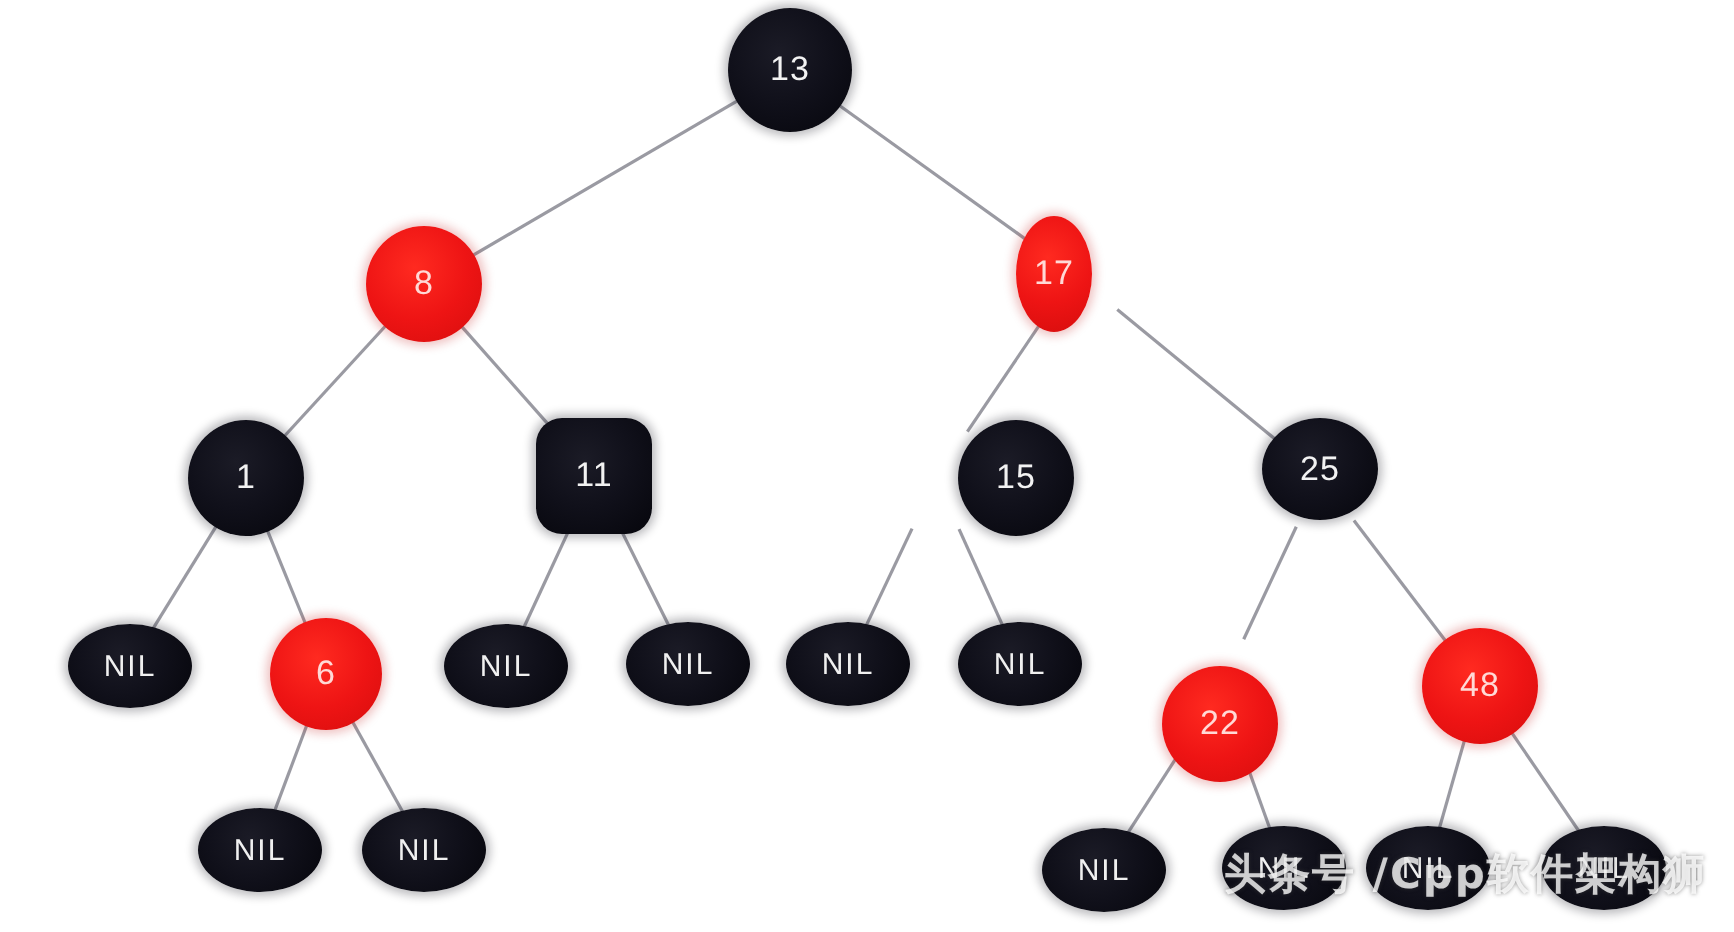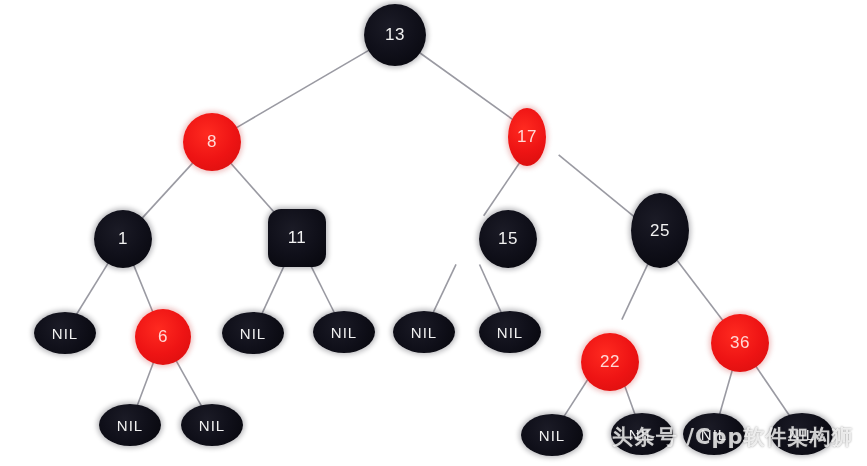--- a/index.html
+++ b/index.html
@@ -103,21 +103,21 @@
       </div>
       <div class="node node-black node-internal" style="left: 94px; top: 210px; width: 58px; height: 58px;">
         <span>1</span>
       </div>
       <div class="node node-black node-internal" style="left: 268px; top: 209px; width: 58px; height: 58px; border-radius: 13px;">
         <span>11</span>
       </div>
       <div class="node node-black node-internal" style="left: 439px; top: 210px; width: 58px; height: 58px; margin-left: 40px;">
         <span>15</span>
       </div>
-      <div class="node node-black node-internal" style="left: 631px; top: 193px; width: 58px; height: 75px;">
+      <div class="node node-black node-internal" style="left: 631px; top: 209px; width: 58px; height: 51px;">
         <span>25</span>
       </div>
       <div class="node node-black node-nil" style="left: 34px; top: 312px; width: 62px; height: 42px;">
         <span>NIL</span>
       </div>
       <div class="node node-red node-internal" style="left: 135px; top: 309px; width: 56px; height: 56px;">
         <span>6</span>
       </div>
       <div class="node node-black node-nil" style="left: 222px; top: 312px; width: 62px; height: 42px;">
         <span>NIL</span>
@@ -128,21 +128,21 @@
       <div class="node node-black node-nil" style="left: 393px; top: 311px; width: 62px; height: 42px;">
         <span>NIL</span>
       </div>
       <div class="node node-black node-nil" style="left: 479px; top: 311px; width: 62px; height: 42px;">
         <span>NIL</span>
       </div>
       <div class="node node-red node-internal" style="left: 581px; top: 316px; width: 58px; height: 58px; margin-top: 17px;">
         <span>22</span>
       </div>
       <div class="node node-red node-internal" style="left: 711px; top: 314px; width: 58px; height: 58px;">
-        <span>36</span>
+        <span>48</span>
       </div>
       <div class="node node-black node-nil" style="left: 99px; top: 404px; width: 62px; height: 42px;">
         <span>NIL</span>
       </div>
       <div class="node node-black node-nil" style="left: 181px; top: 404px; width: 62px; height: 42px;">
         <span>NIL</span>
       </div>
       <div class="node node-black node-nil" style="left: 521px; top: 414px; width: 62px; height: 42px;">
         <span>NIL</span>
       </div>

